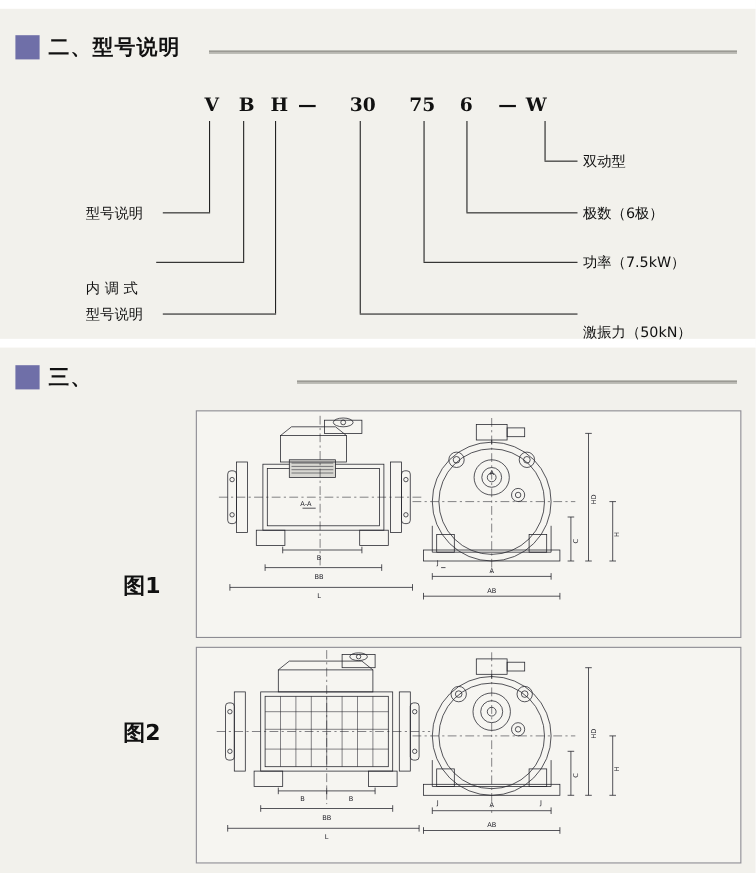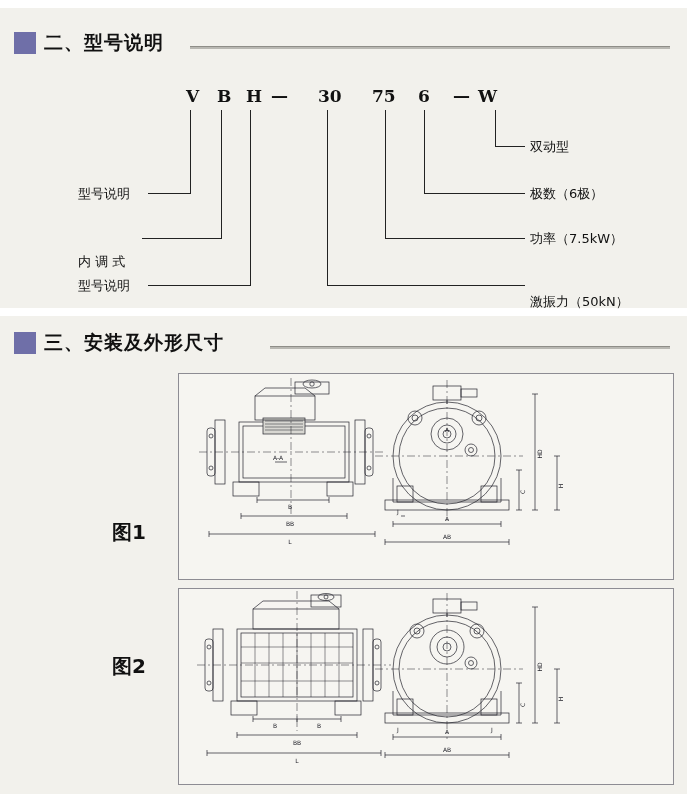--- a/index.html
+++ b/index.html
@@ -79,21 +79,20 @@
     <div class="label" style="left:530px;top:177px;">极数（6极）</div>
     <div class="label" style="left:530px;top:222px;">功率（7.5kW）</div>
     <div class="label" style="left:530px;top:269px;margin-top:16px;">激振力（50kN）</div>
   </div>
 
   <div class="panel" id="panel-dim">
 
     <div class="sec-head" style="top:14px;">
       <div class="sec-bar"></div>
       <div class="sec-title">三、</div>
-      <div class="sec-title">安装及外形尺寸</div>
     </div>
     <div class="sec-rule" style="left:270px;top:30px;width:400px;"></div>
 
     <div class="figlabel" style="left:112px;top:203px;">图1</div>
     <div class="figlabel" style="left:112px;top:337px;">图2</div>
 
     <div class="figbox" style="left:178px;top:57px;width:494px;height:205px;">
       <svg width="492" height="203" viewBox="0 0 492 203">
         <g fill="none" stroke="#23232b" stroke-width="0.7">
 

